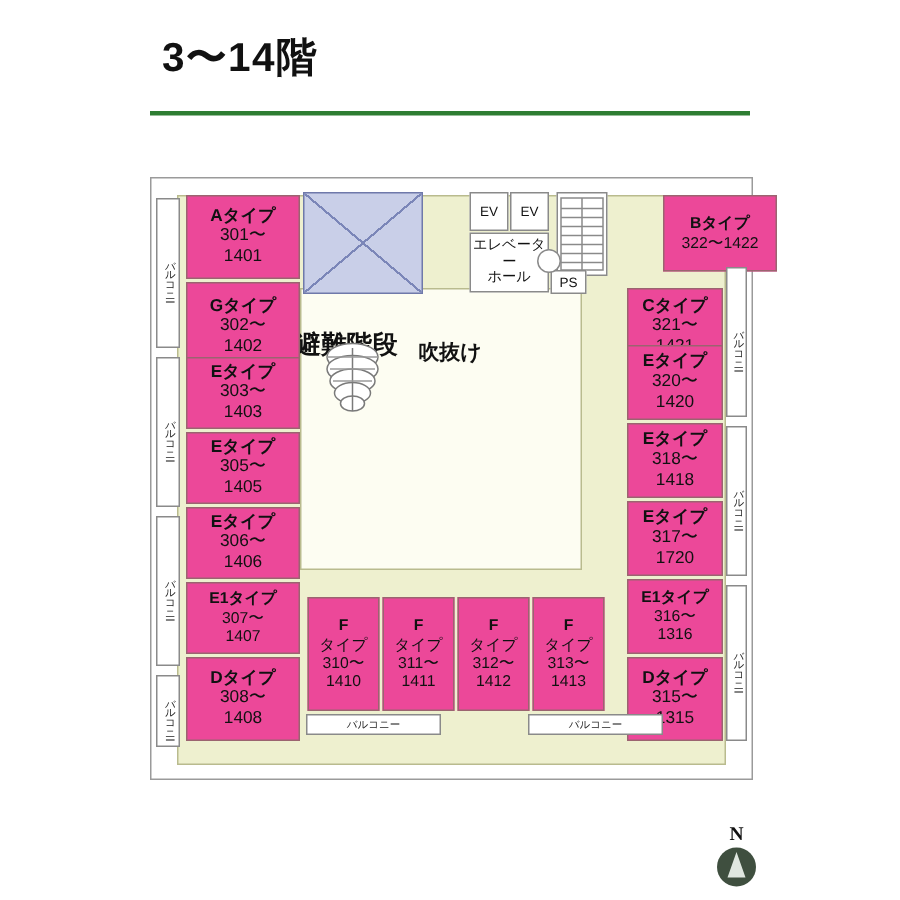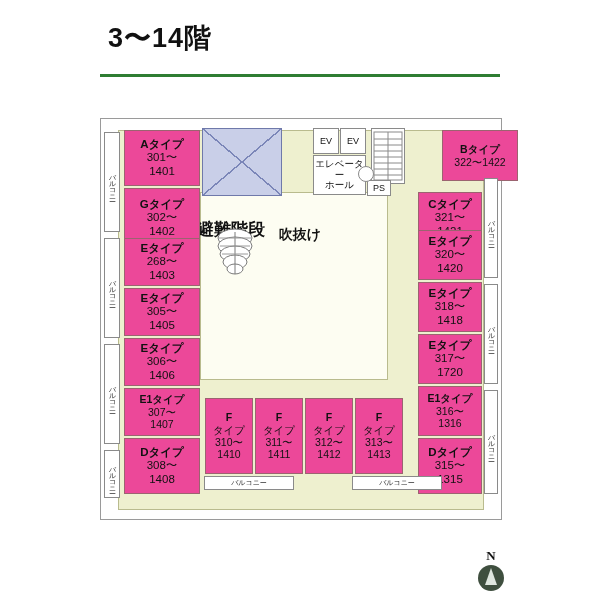--- a/index.html
+++ b/index.html
@@ -221,21 +221,21 @@
     <span>301〜</span>
     <span>1401</span>
   </div>
   <div class="room" style="left:24px; top:70px; width:76px; height:60px;">
     <span class="t">Gタイプ</span>
     <span>302〜</span>
     <span>1402</span>
   </div>
   <div class="room" style="left:24px; top:120px; width:76px; height:48px;">
     <span class="t">Eタイプ</span>
-    <span>268〜</span>
+    <span>303〜</span>
     <span>1403</span>
   </div>
   <div class="room" style="left:24px; top:170px; width:76px; height:48px;">
     <span class="t">Eタイプ</span>
     <span>305〜</span>
     <span>1405</span>
   </div>
   <div class="room" style="left:24px; top:220px; width:76px; height:48px;">
     <span class="t">Eタイプ</span>
     <span>306〜</span>

